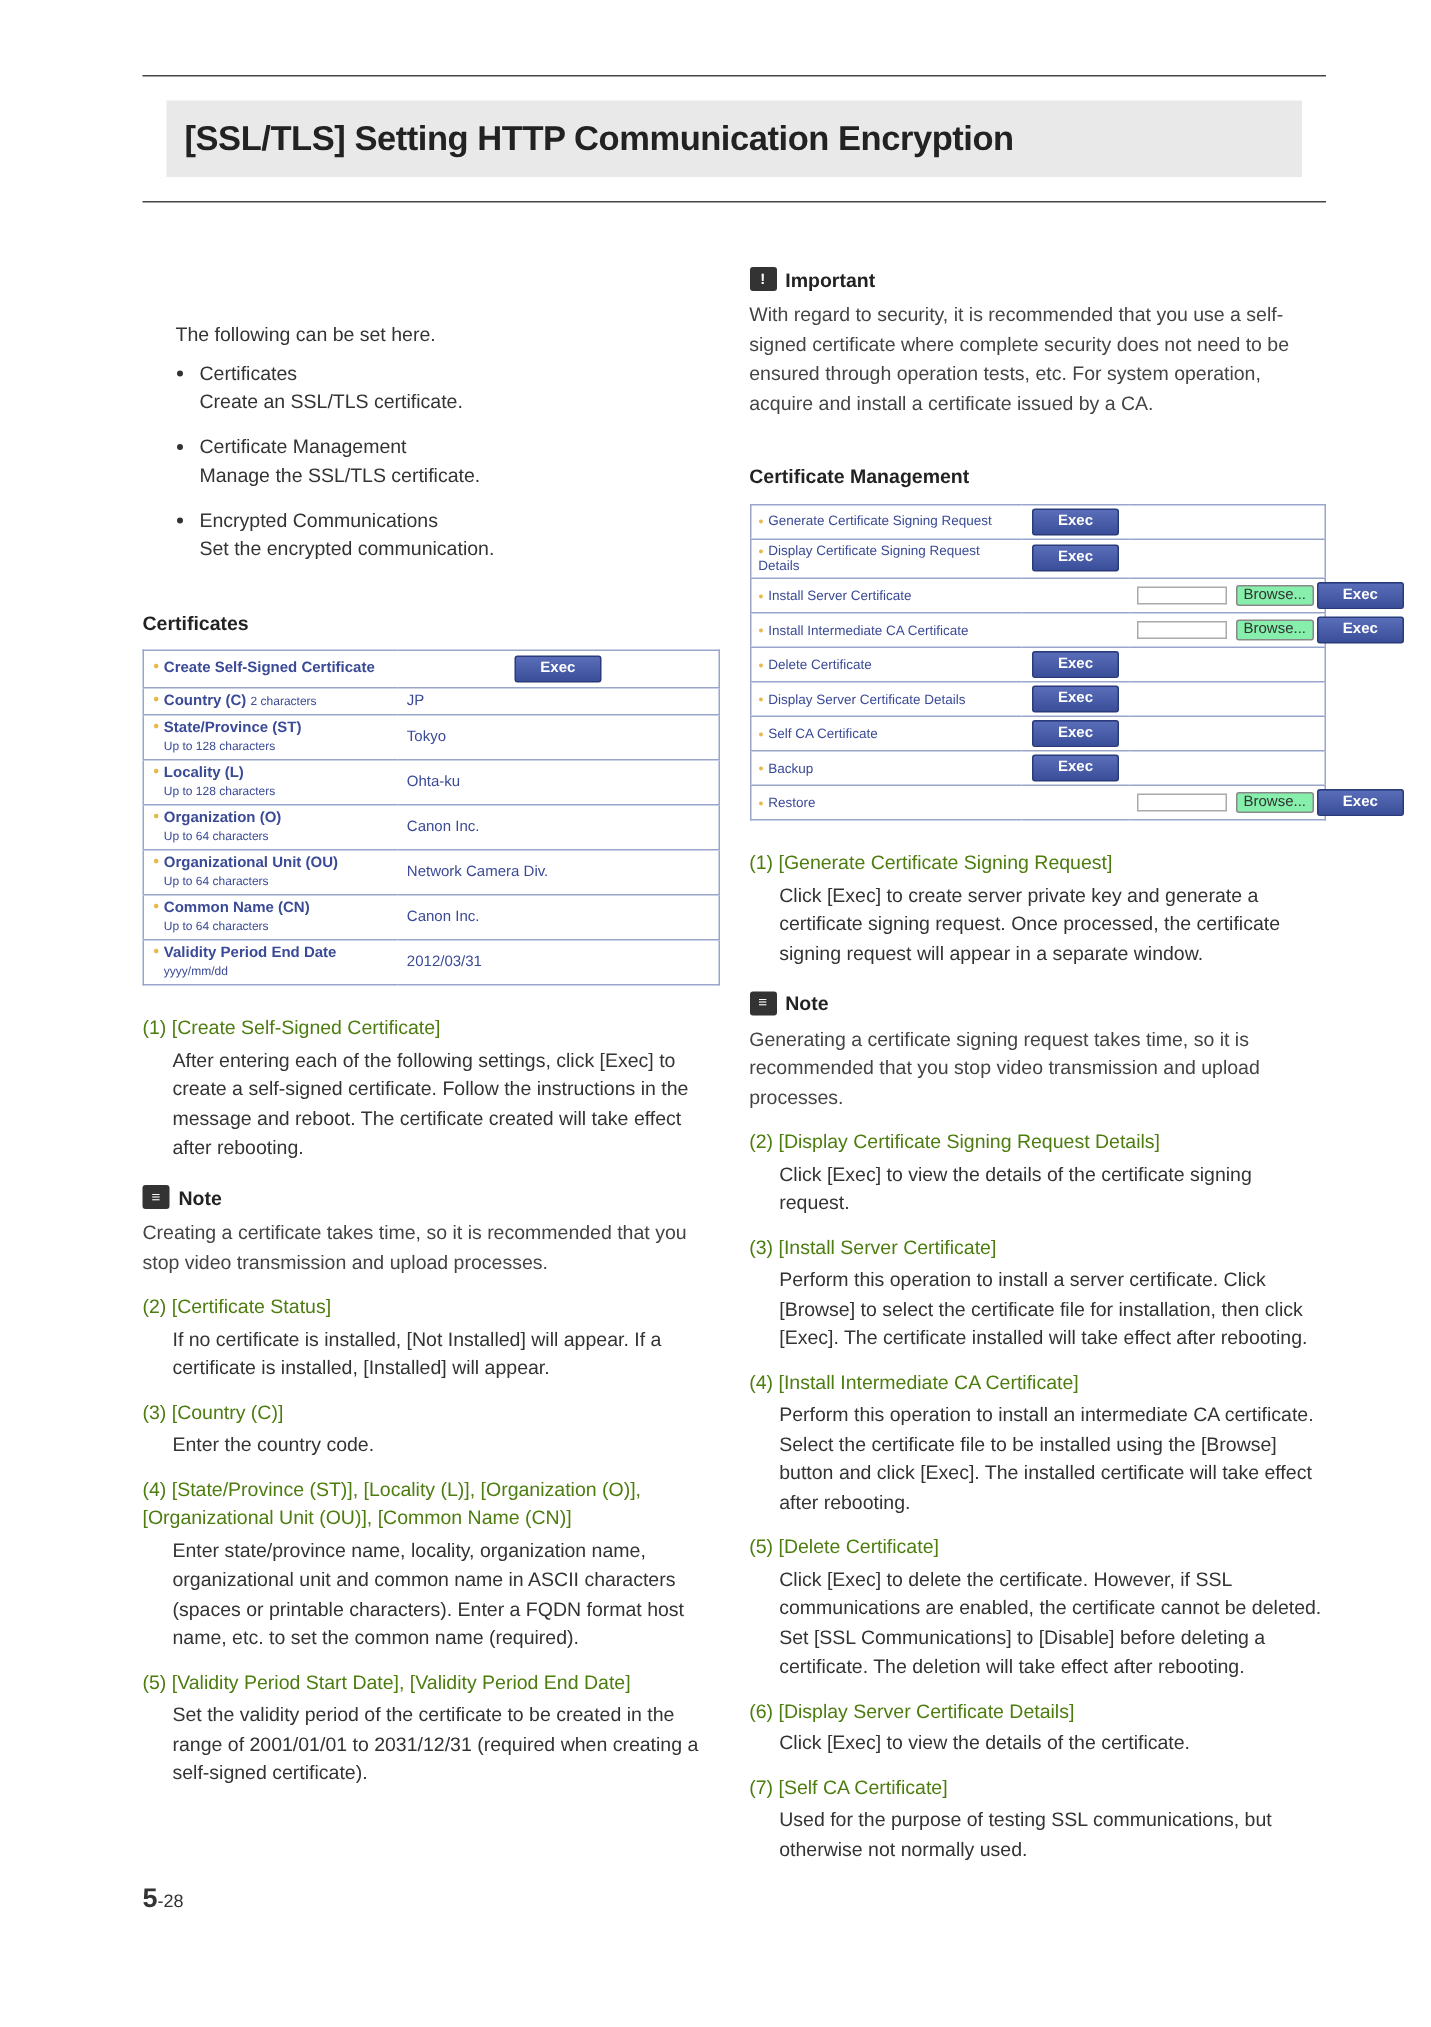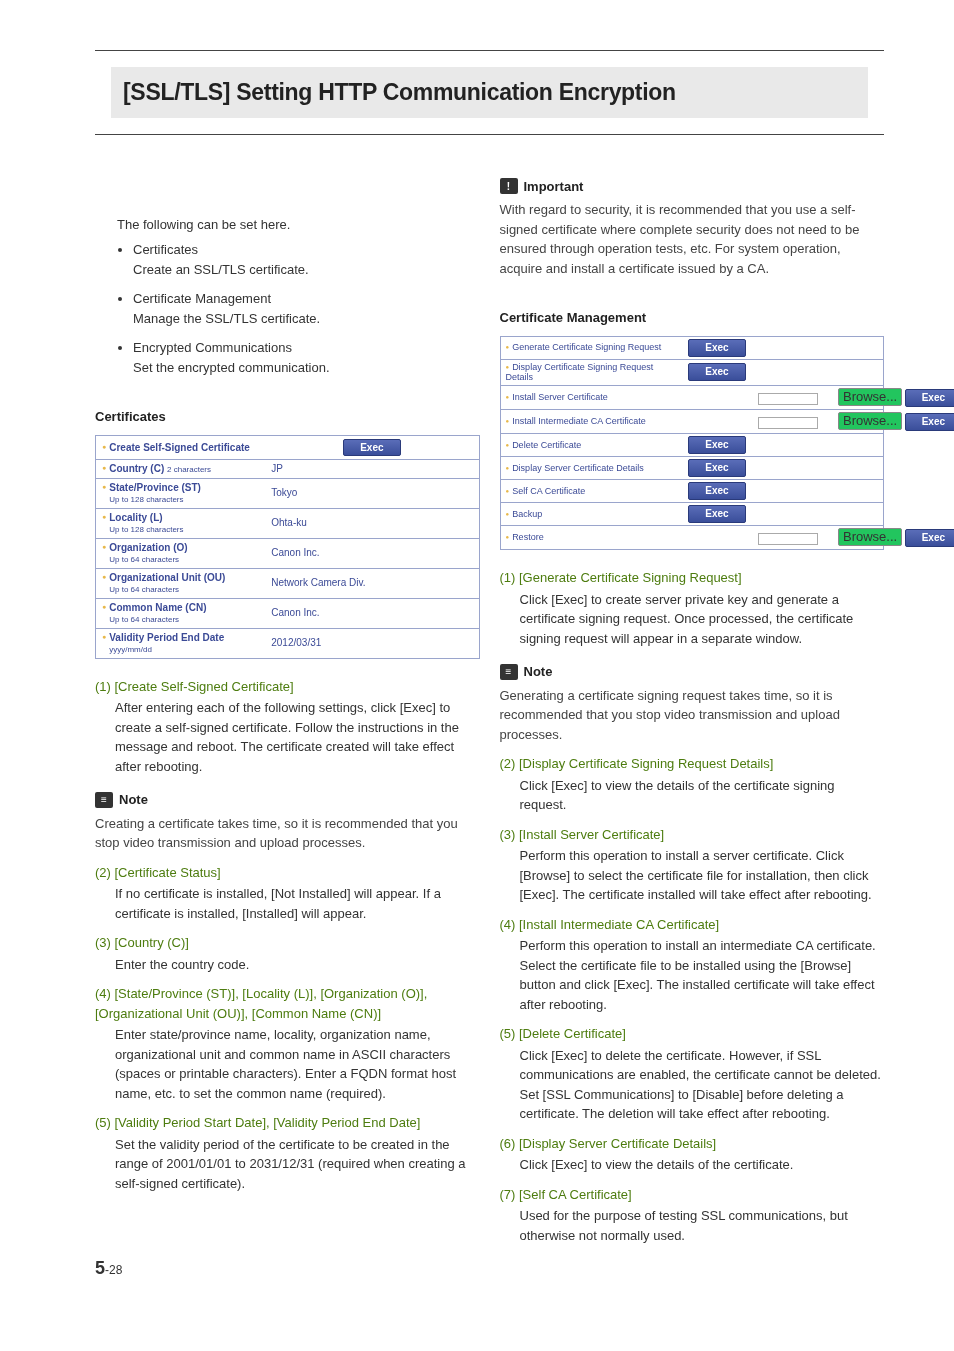--- a/index.html
+++ b/index.html
@@ -88,22 +88,22 @@
     background: linear-gradient(#5a6db8,#3a4e9a);
     color:#fff;
     font-weight:bold;
     font-size:10px;
     padding:2px 16px;
     border:1px solid #2a3a7a;
     border-radius:2px;
   }
   .browse-btn {
     display:inline-block;
-    border:1px solid #888; background:#22c55e; color:#333;
-    font-size:13px; padding:0 4px; border-radius:2px; margin-left:20px;
+    border:1px solid #888; background:#86efac; color:#333;
+    font-size:10px; padding:0 4px; border-radius:2px; margin-left:6px;
   }
   .file-input { display:inline-block; border:1px solid #aaa; background:#fff; width:58px; height:10px; vertical-align:middle;}
 
   .mgmt-table {
     border:1px solid #9aa5cc; border-collapse:collapse; width:100%;
     font-size:9px; color:#3b4a96; line-height:1.2; table-layout:fixed;
     margin-bottom:18px;
   }
   .mgmt-table td { border-top:1px solid #9aa5cc; padding:2px 5px; vertical-align:middle; }
   .mgmt-table tr:first-child td { border-top:none; }

